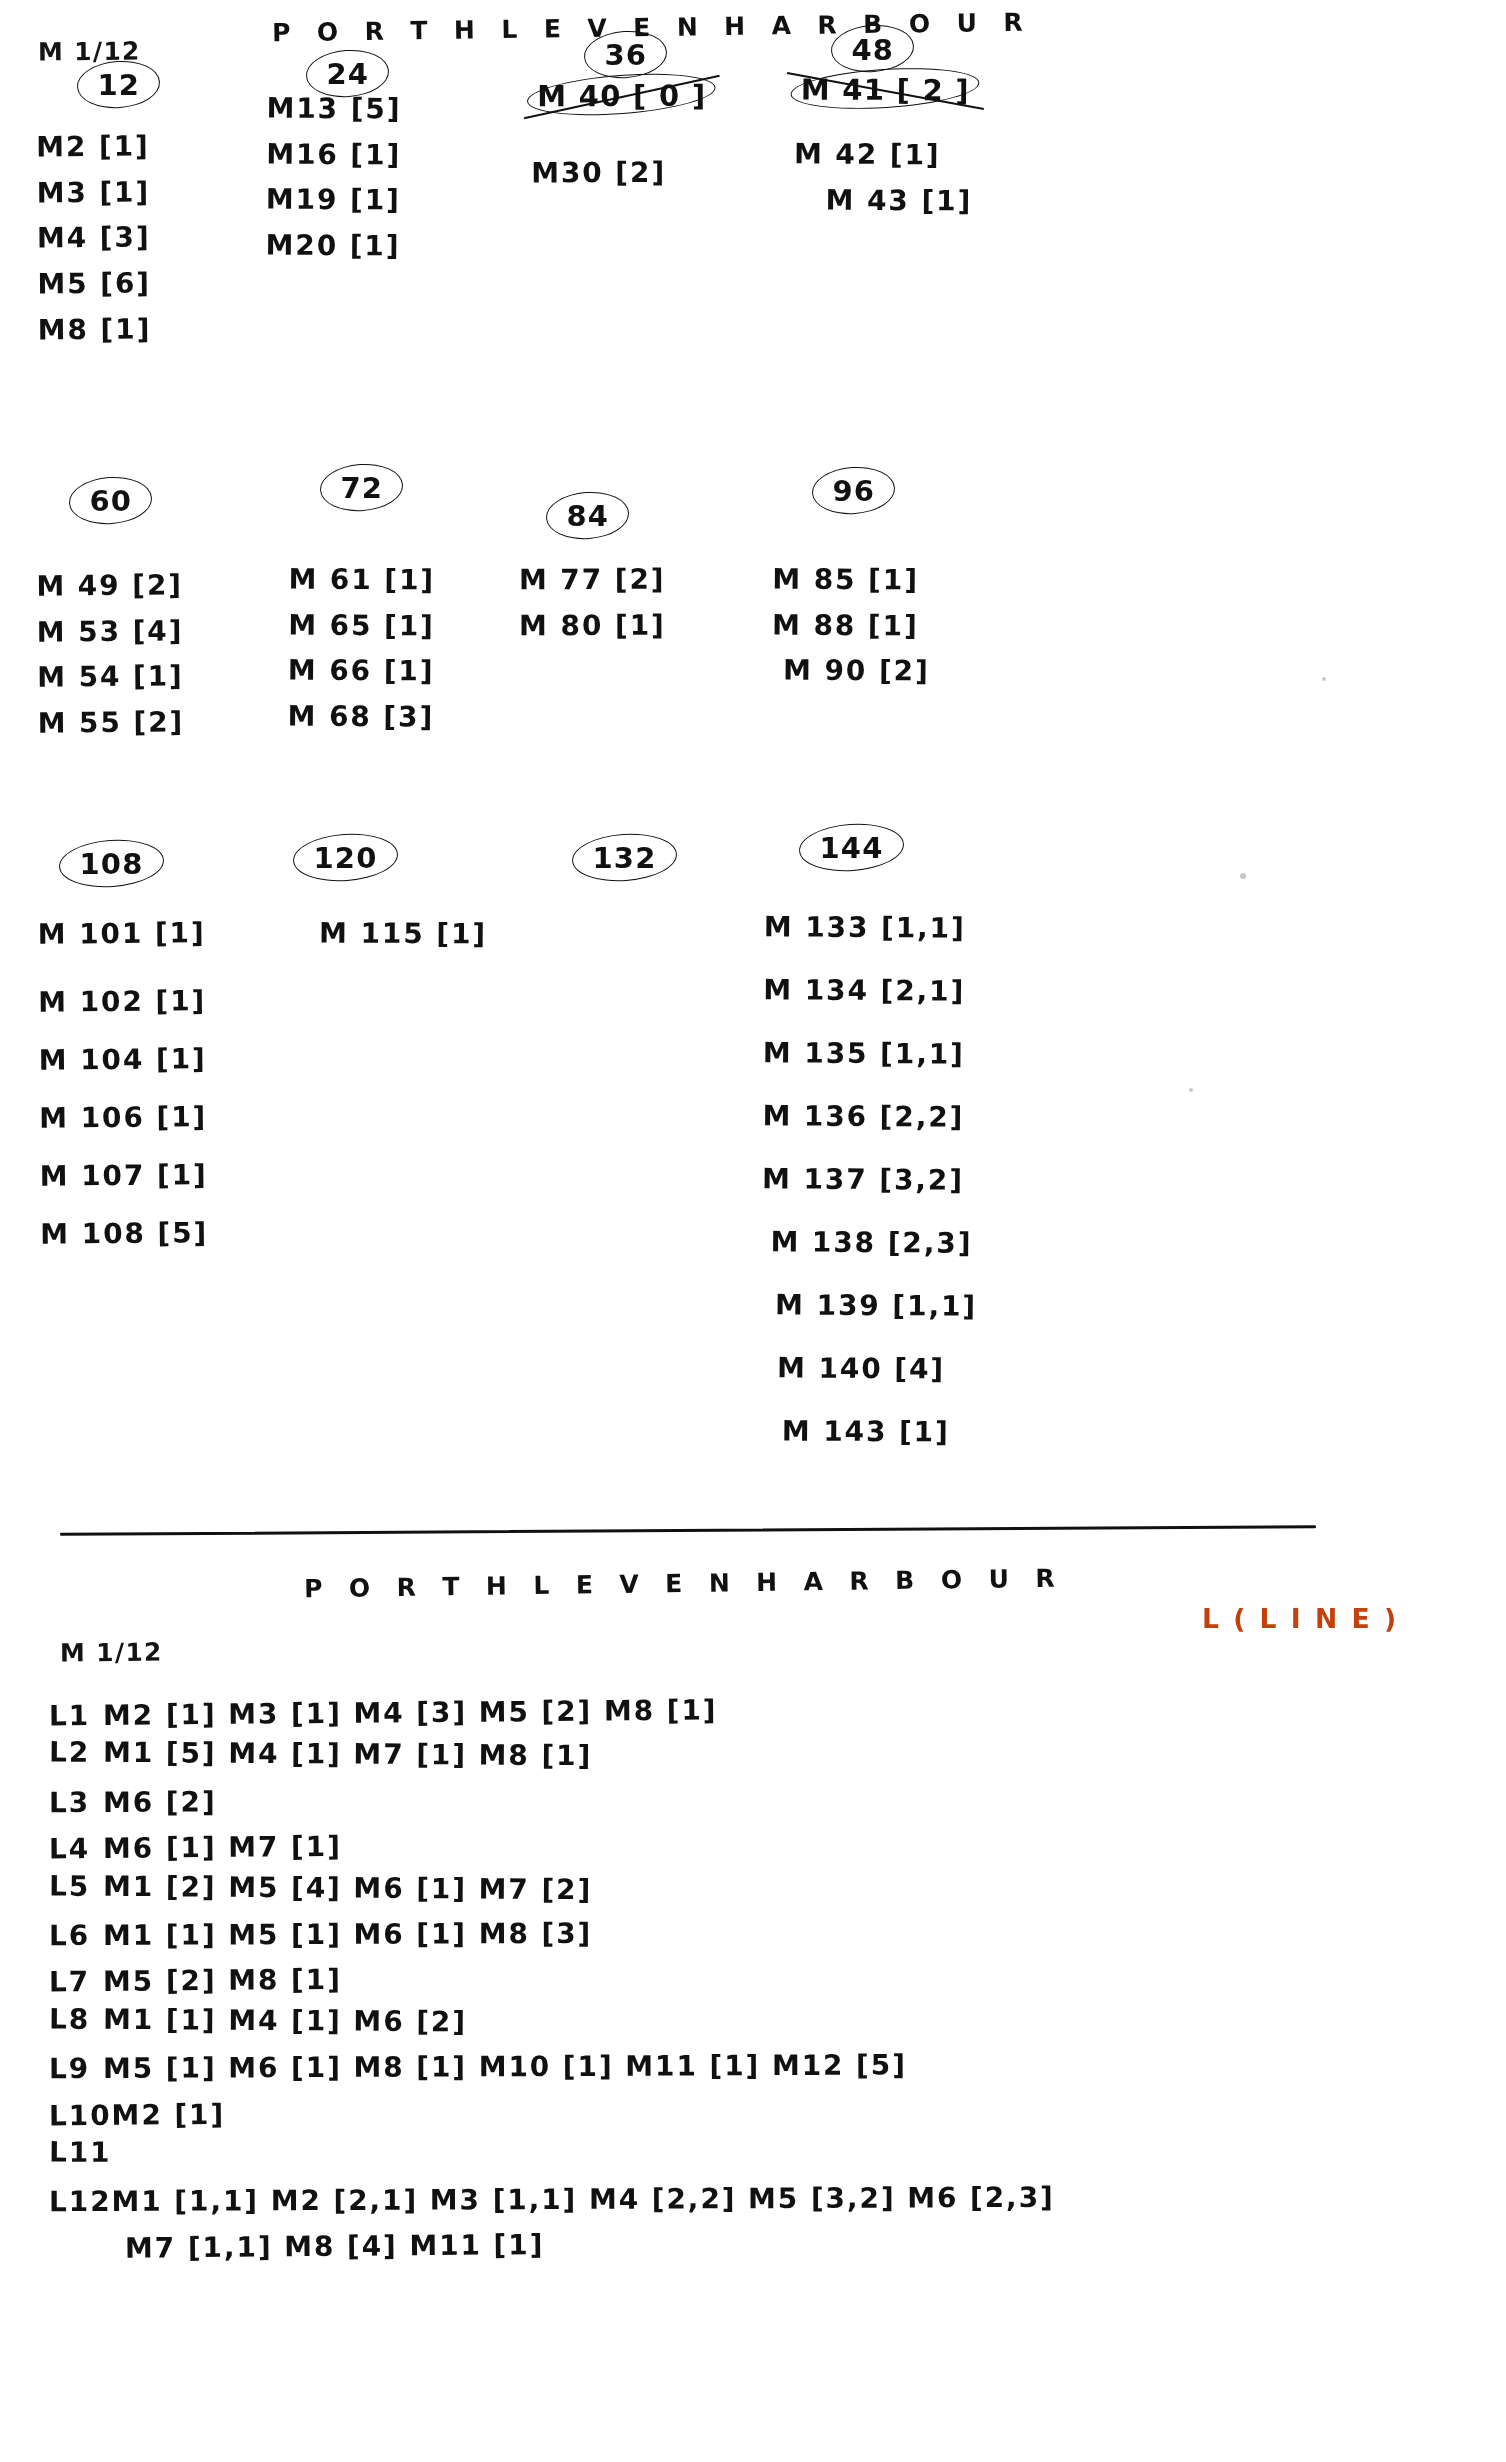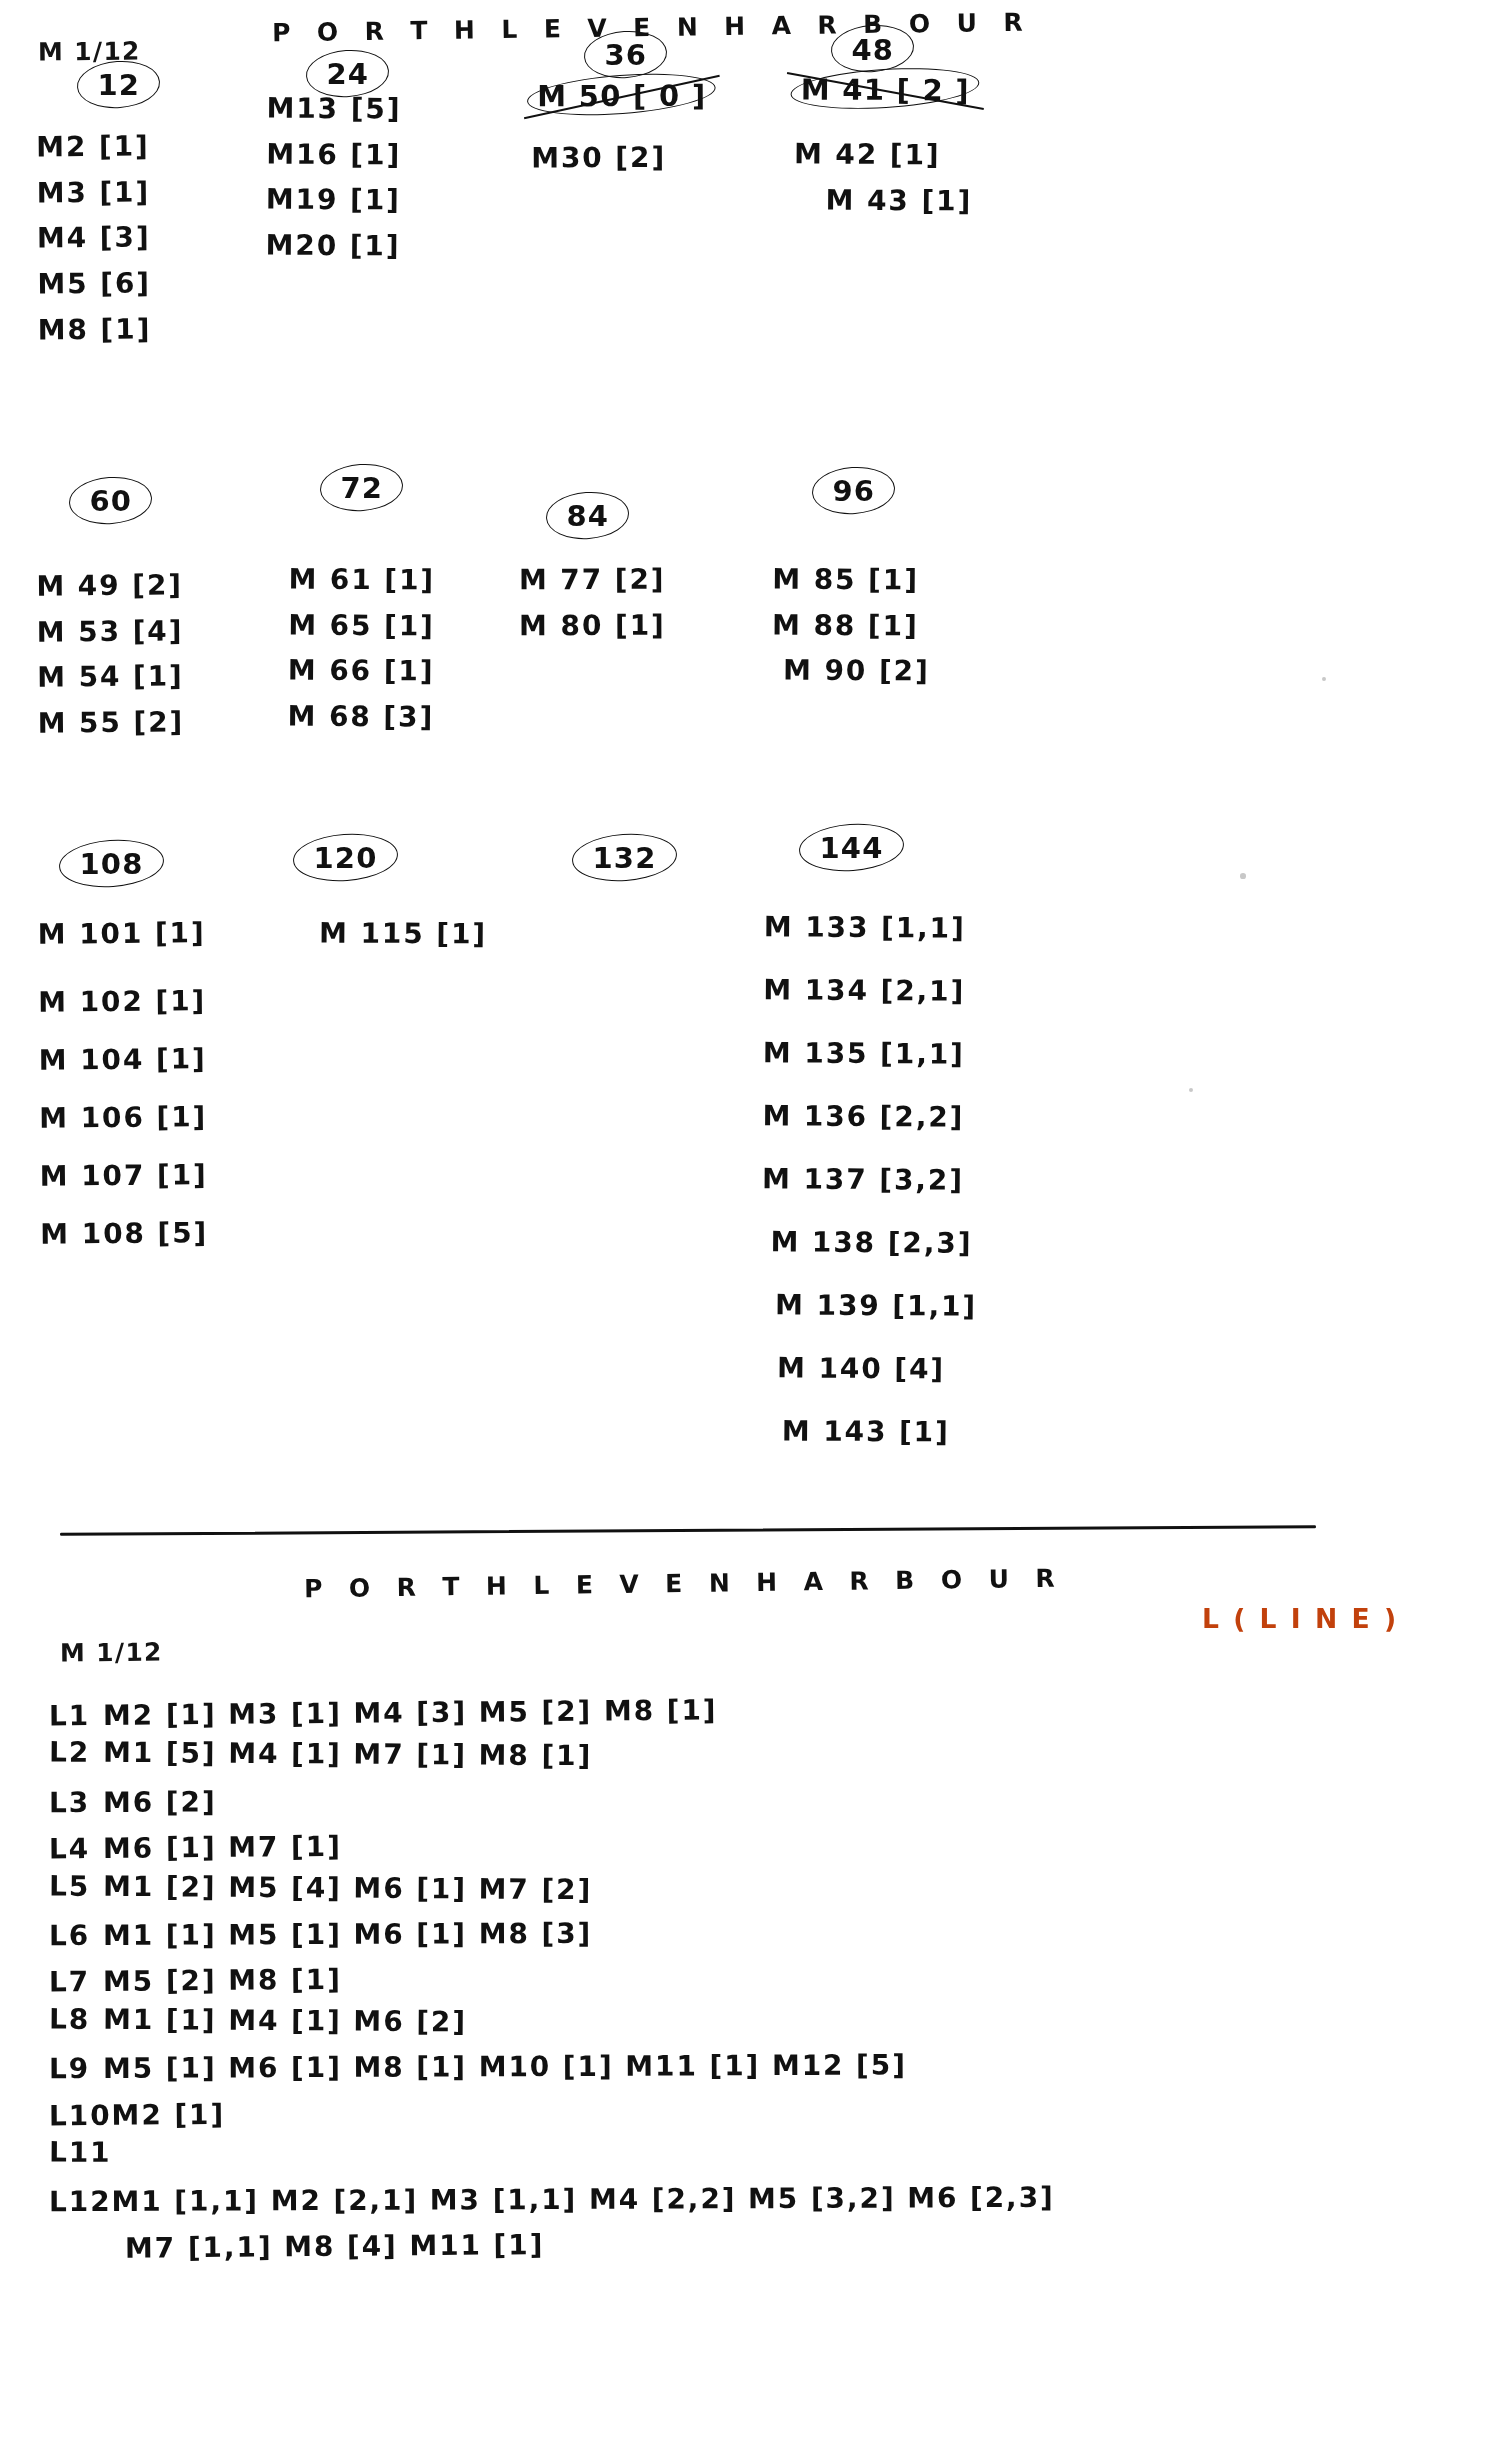--- a/index.html
+++ b/index.html
@@ -191,23 +191,23 @@
     <div class="entry">M16 [1]</div>
     <div class="entry">M19 [1]</div>
     <div class="entry">M20 [1]</div>
   </div>
 
   <div class="group" style="left:588px; top:32px;">
     <span class="circle">36</span>
   </div>
   <div class="entries j3" style="left:531px; top:76px;">
     <div class="entry group strike" style="position:relative; display:inline-block;">
-      <span class="circle" style="padding:2.5px 6.3px;">M 50 [ 0 ]</span>
-    </div>
-    <div class="entry" style="margin-top:13px;">M30 [2]</div>
+      <span class="circle" style="padding:2.5px 6.3px;">M 40 [ 0 ]</span>
+    </div>
+    <div class="entry" style="margin-top:28px;">M30 [2]</div>
   </div>
 
   <div class="group" style="left:835px; top:26.6px;">
     <span class="circle">48</span>
   </div>
   <div class="entries j2" style="left:794px; top:70px;">
     <div class="entry group strike2" style="position:relative; display:inline-block;">
       <span class="circle" style="padding:2.5px 6.3px;">M 41 [ 2 ]</span>
     </div>
     <div class="entry" style="margin-top:16.4px;">M 42 [1]</div>

